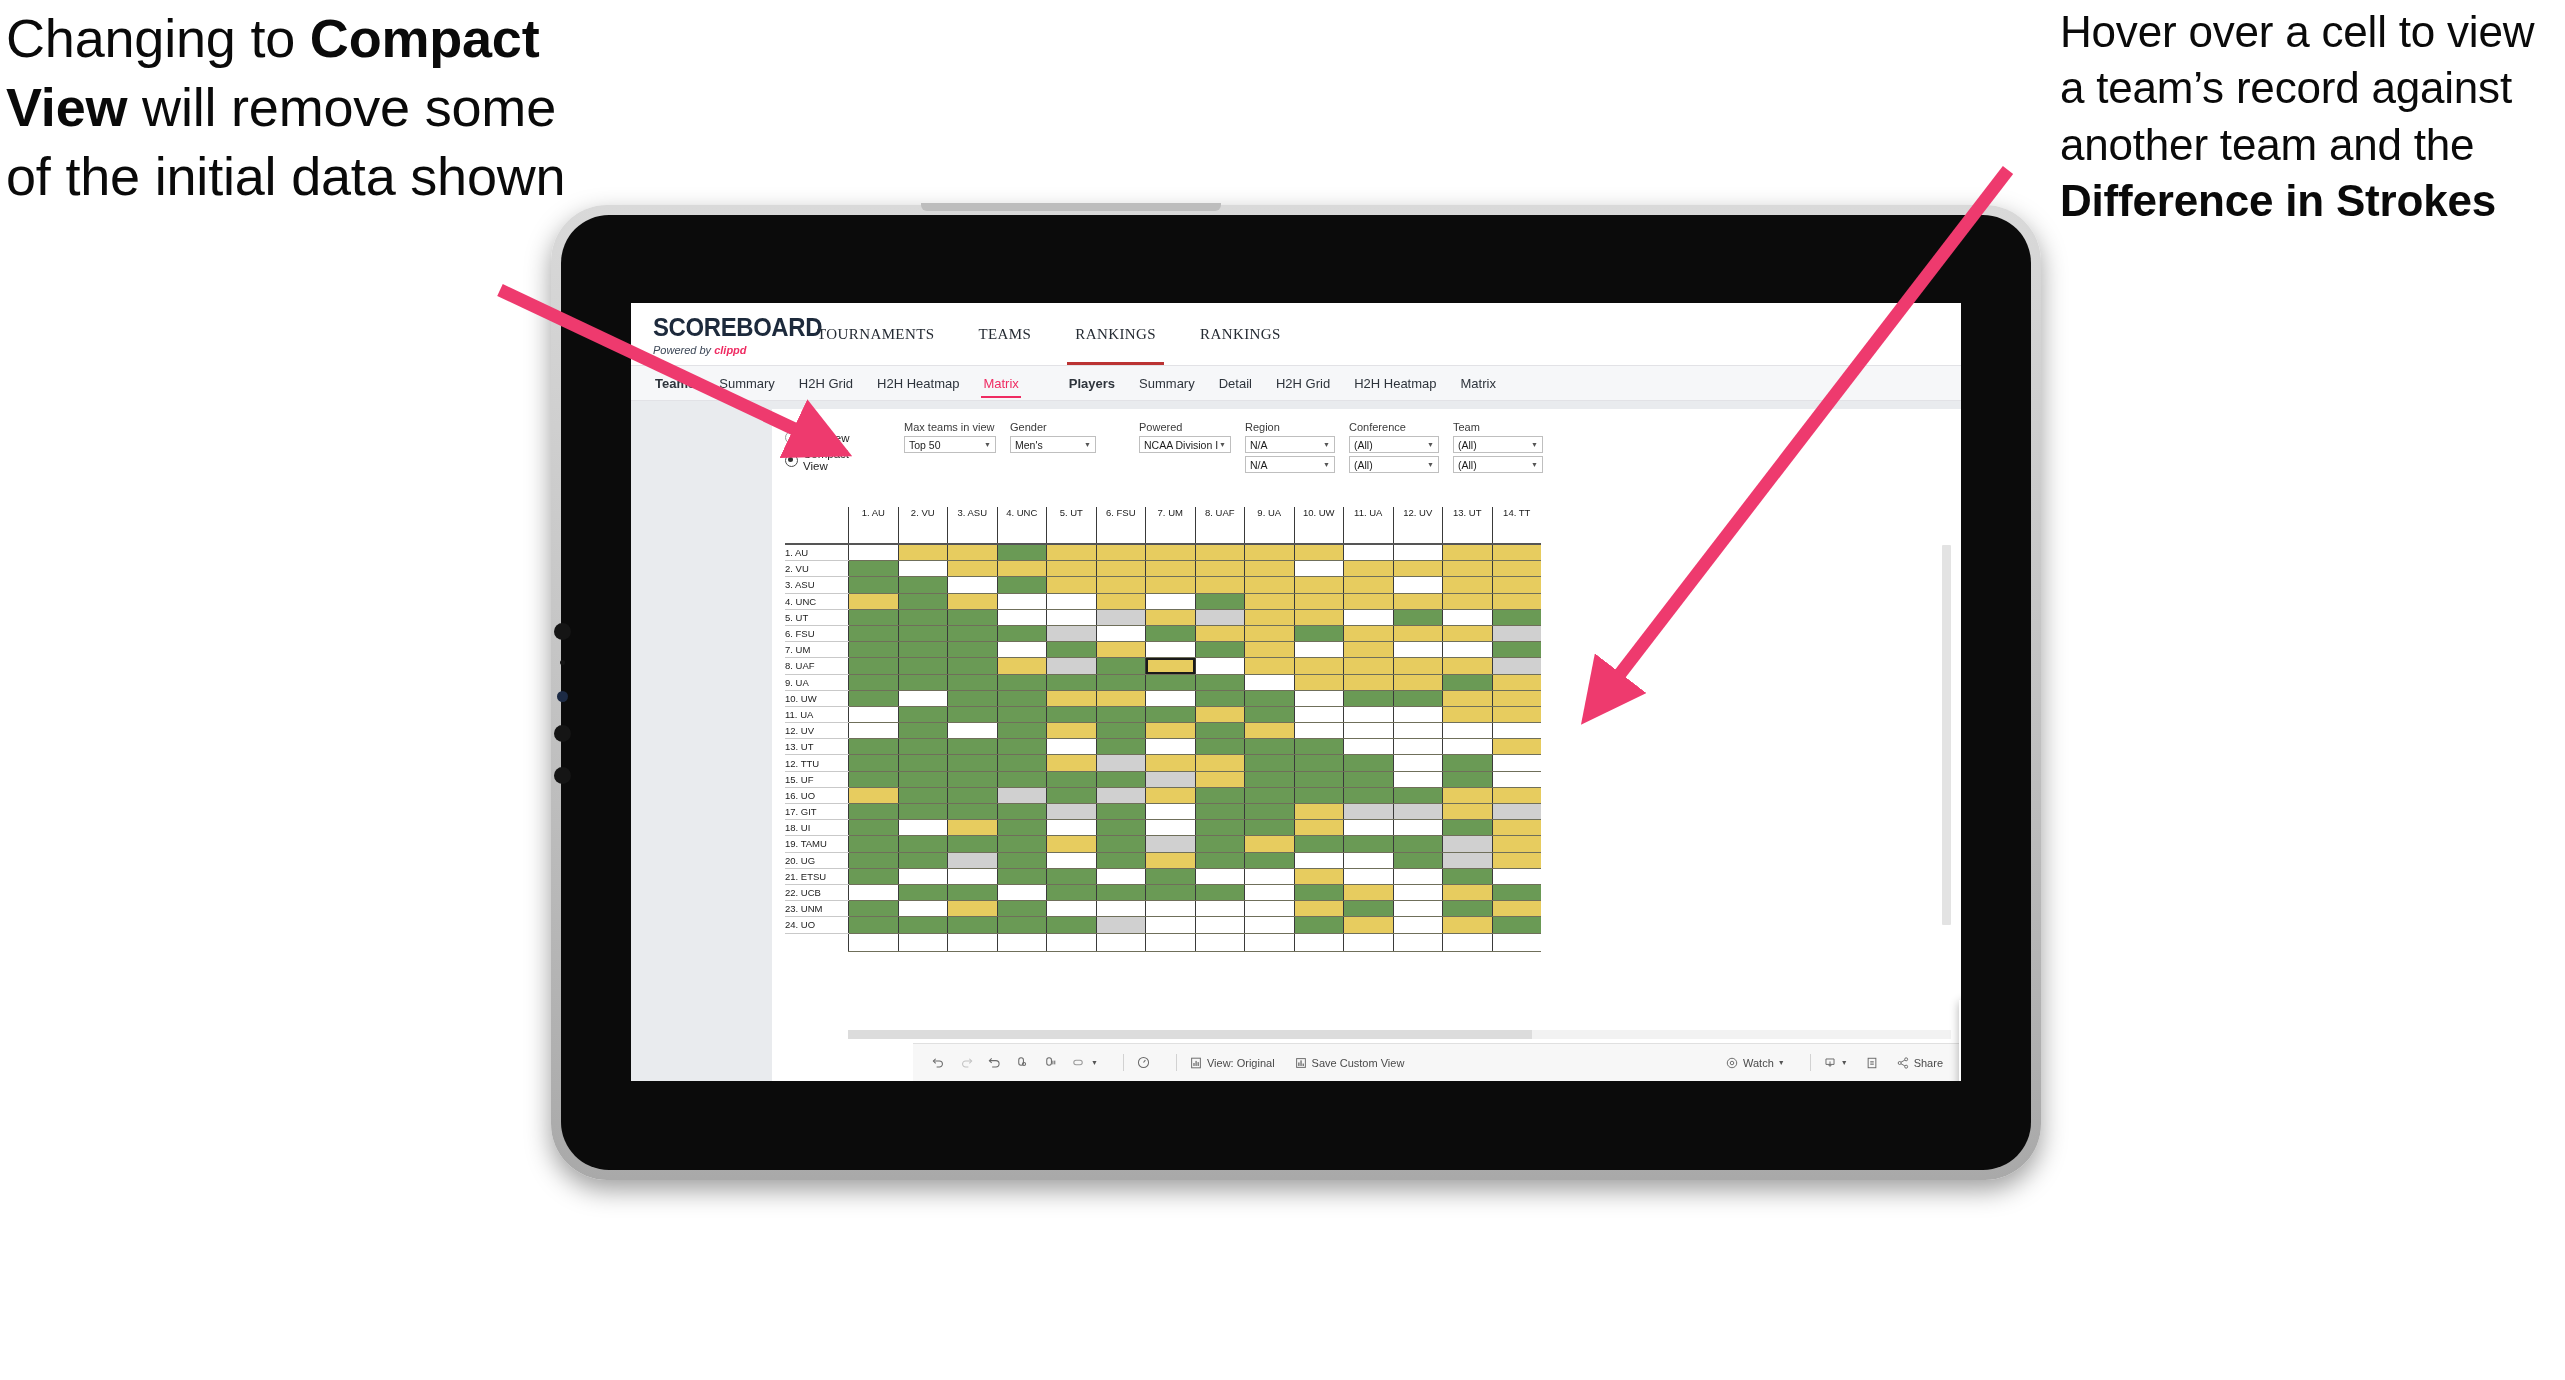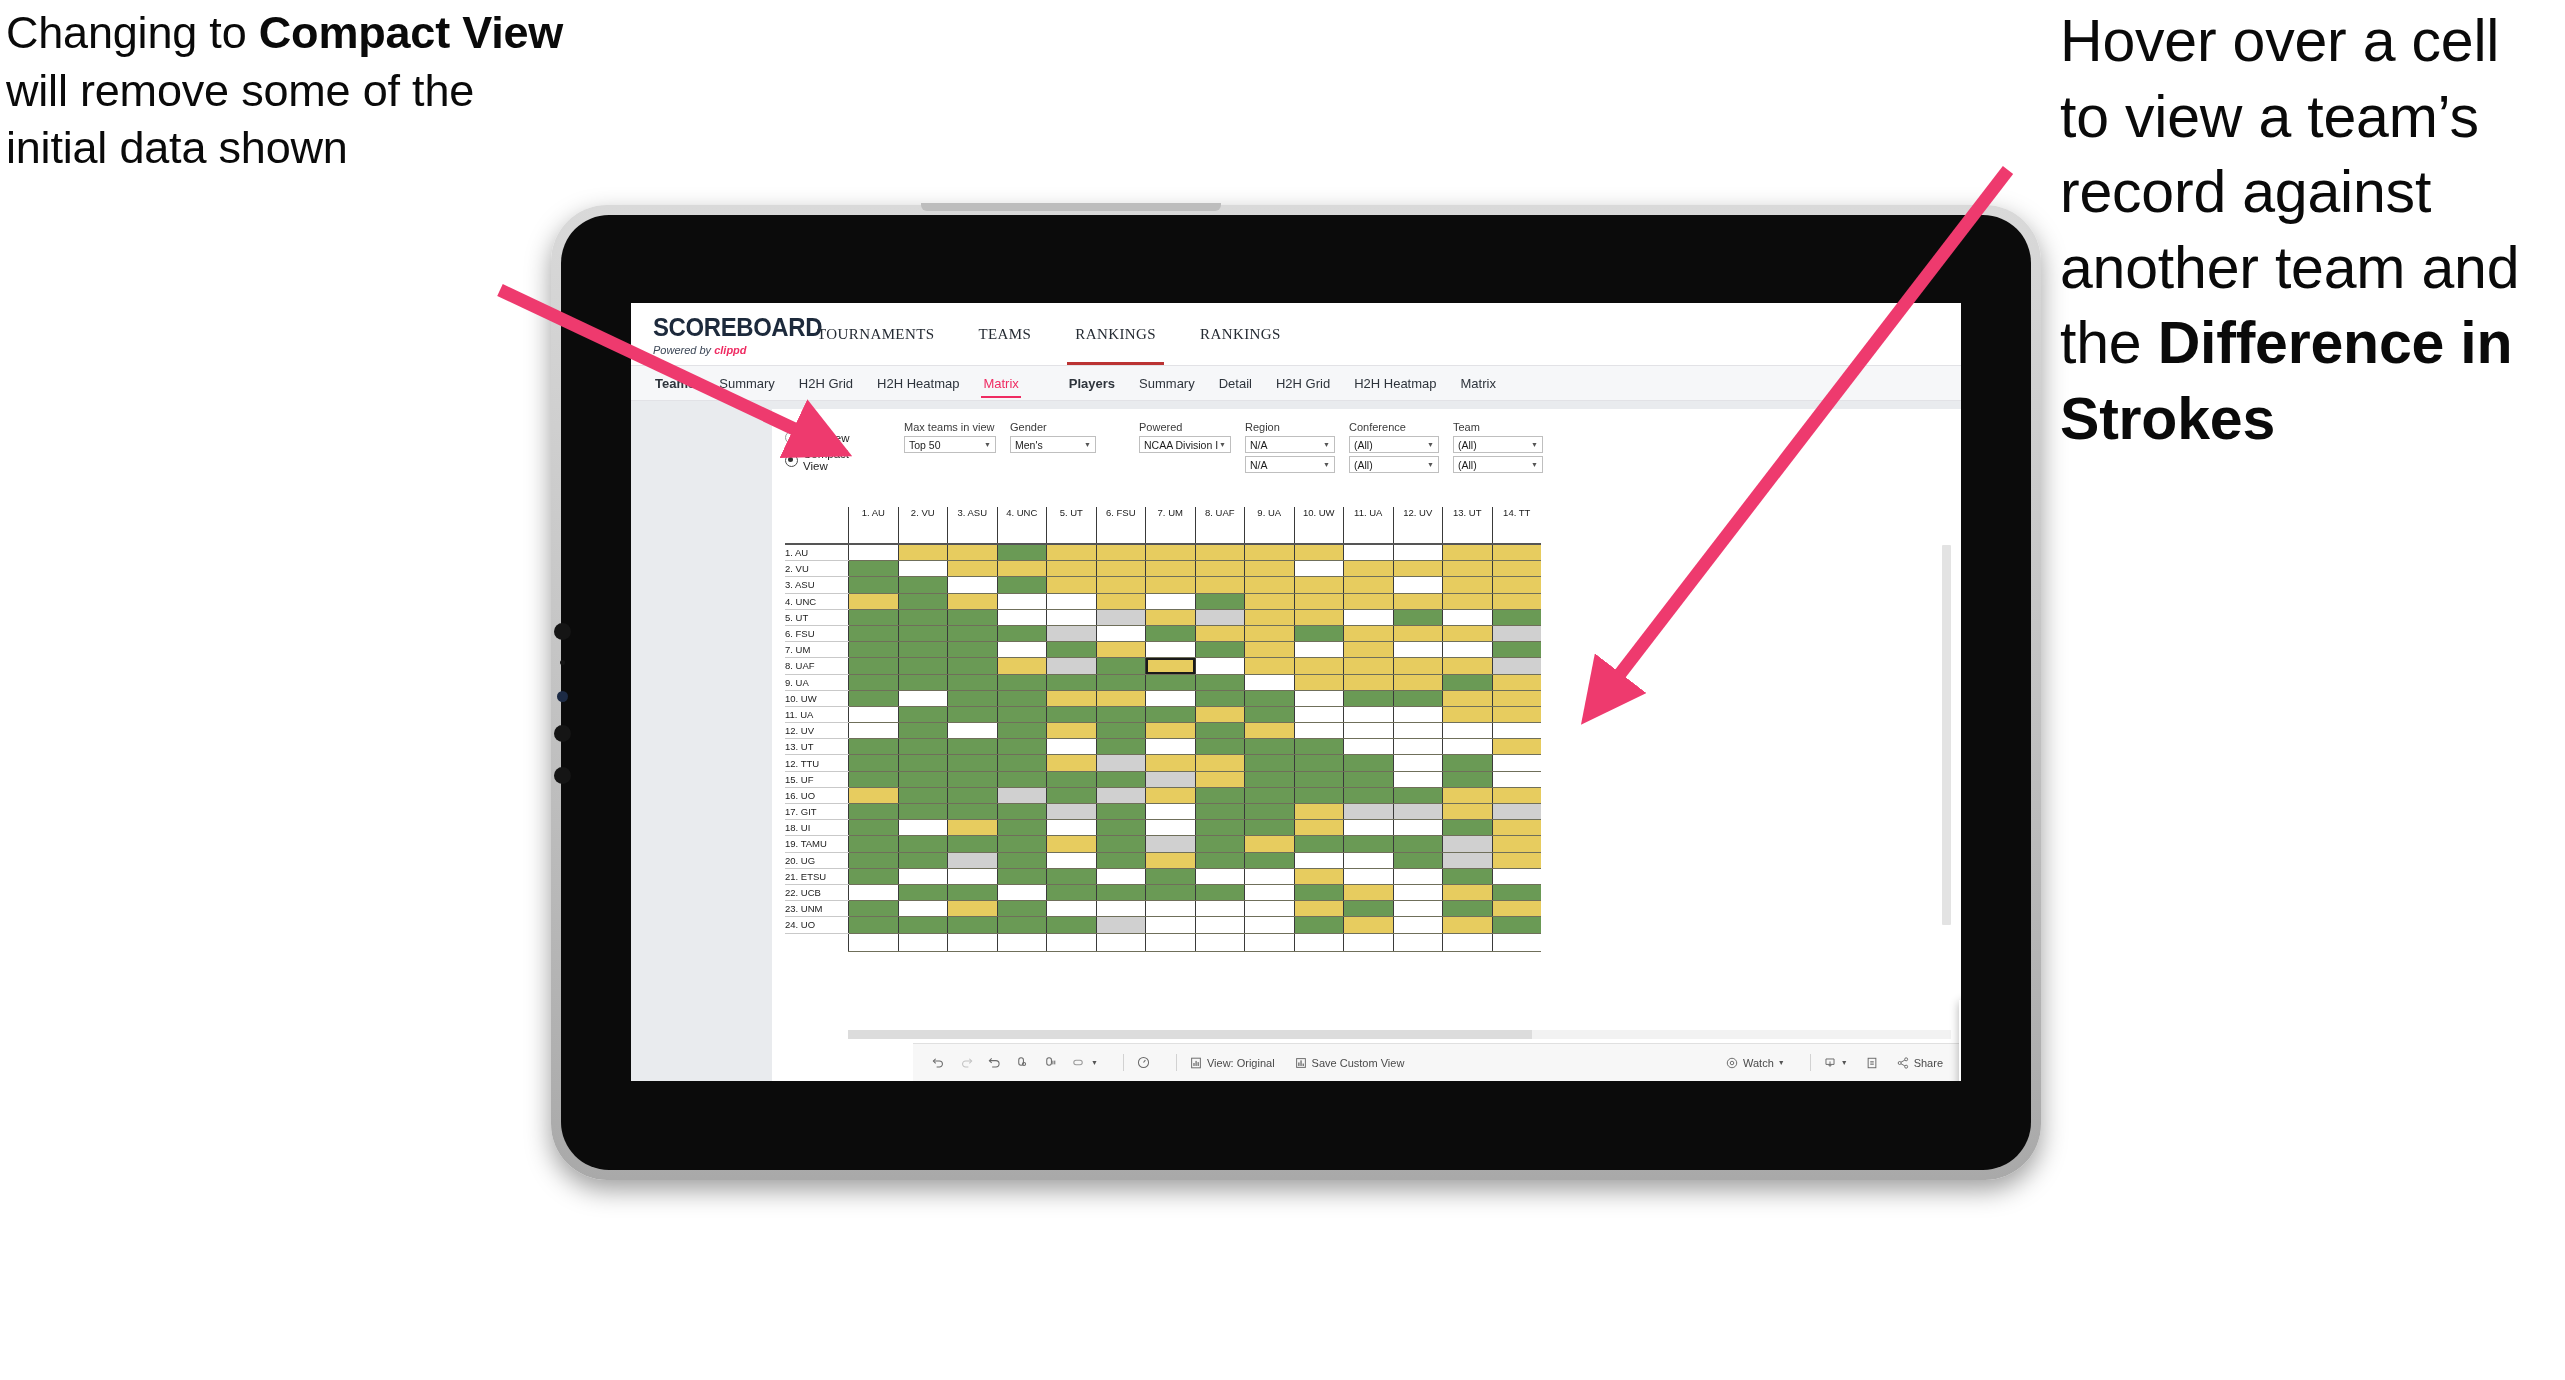--- a/index.html
+++ b/index.html
@@ -3,22 +3,22 @@
 <meta charset="utf-8">
 <style>
   html,body{margin:0;padding:0;}
   body{
     width:2565px;height:1380px;background:#ffffff;overflow:hidden;
     font-family:"Liberation Sans", sans-serif;position:relative;
   }
 
   
   .annot{position:absolute;color:#0a0a0a;line-height:1.28;letter-spacing:-0.2px;}
-  #annot-left{left:6px;top:4px;width:580px;font-size:45px;}
-  #annot-right{left:2060px;top:4px;width:500px;font-size:59px;}
+  #annot-left{left:6px;top:4px;width:580px;font-size:54px;}
+  #annot-right{left:2060px;top:4px;width:500px;font-size:44px;}
   .annot b{font-weight:bold;}
 
   
   .arrow-svg{position:absolute;left:0;top:0;width:2565px;height:1380px;pointer-events:none;}
 
   
   #tablet{
     position:absolute;left:551px;top:205px;width:1490px;height:975px;
     background:linear-gradient(180deg,#d9d9d9 0%,#c3c3c3 50%,#a9a9a9 100%);
     border-radius:56px;

